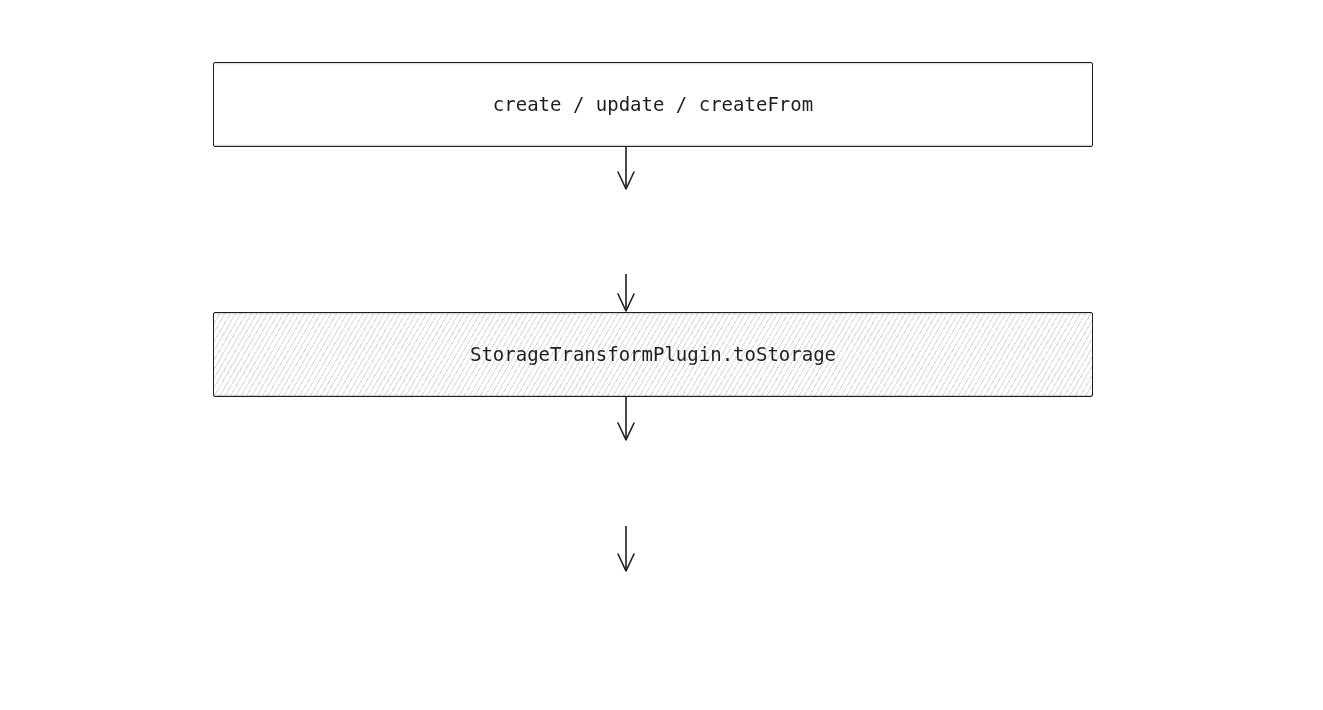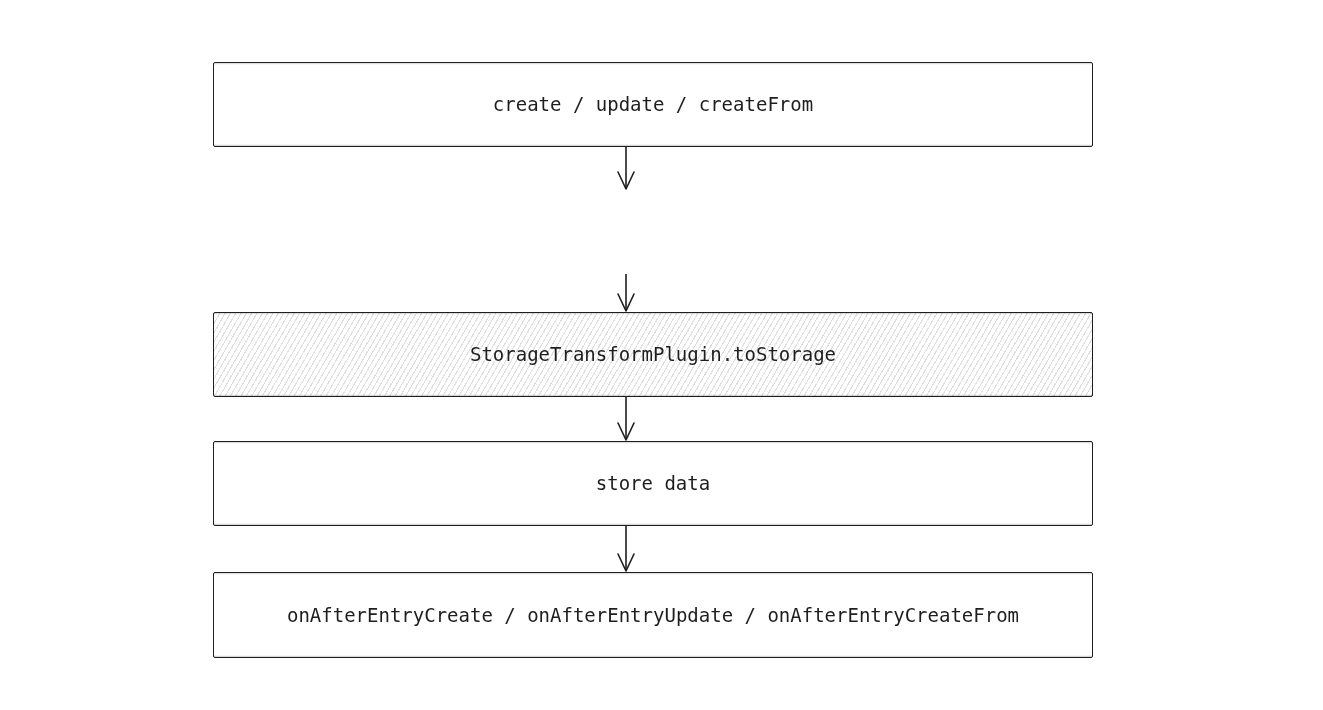--- a/index.html
+++ b/index.html
@@ -89,26 +89,20 @@
 
   <div class="node n3 hachure">
     <span class="label">StorageTransformPlugin.toStorage</span>
   </div>
 
   <svg class="arrow a3" viewBox="0 0 30 44" width="30" height="44" fill="none" stroke="#1e1e1e" stroke-width="1.6" stroke-linecap="round" stroke-linejoin="round">
     <path d="M15 0 L15 42"></path>
     <path d="M7 26 L15 43 L23 26"></path>
   </svg>
 
-  <div class="node n4">
-    <span class="label">store data</span>
-  </div>
 
   <svg class="arrow a4" viewBox="0 0 30 46" width="30" height="46" fill="none" stroke="#1e1e1e" stroke-width="1.6" stroke-linecap="round" stroke-linejoin="round">
     <path d="M15 0 L15 44"></path>
     <path d="M7 28 L15 45 L23 28"></path>
   </svg>
 
-  <div class="node n5">
-    <span class="label">onAfterEntryCreate / onAfterEntryUpdate / onAfterEntryCreateFrom</span>
-  </div>
 
 </div>
 
 </body></html>

